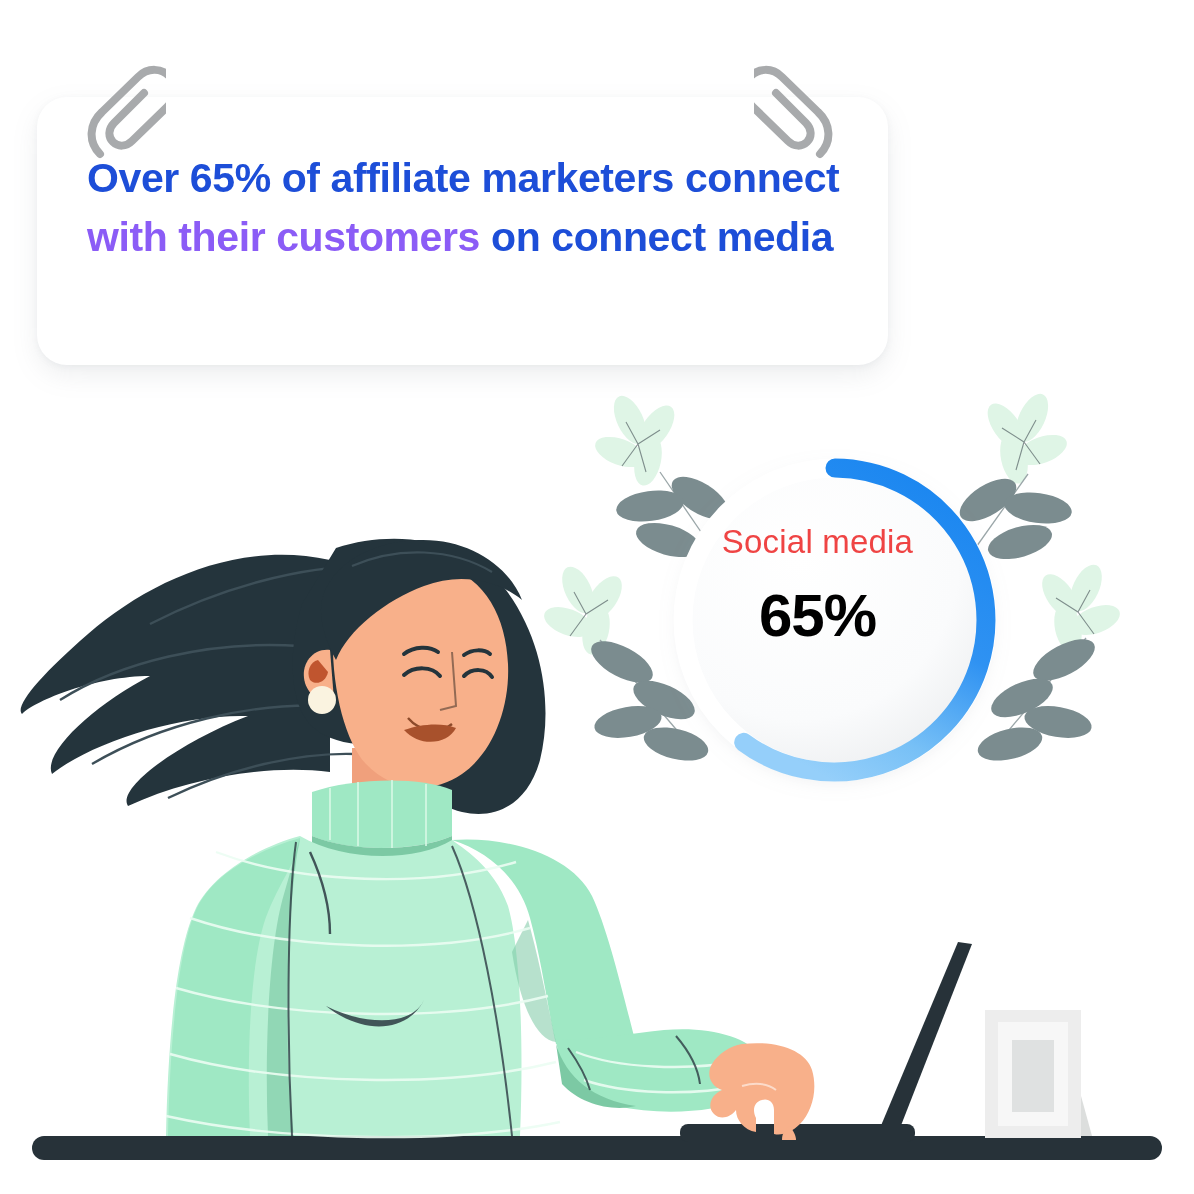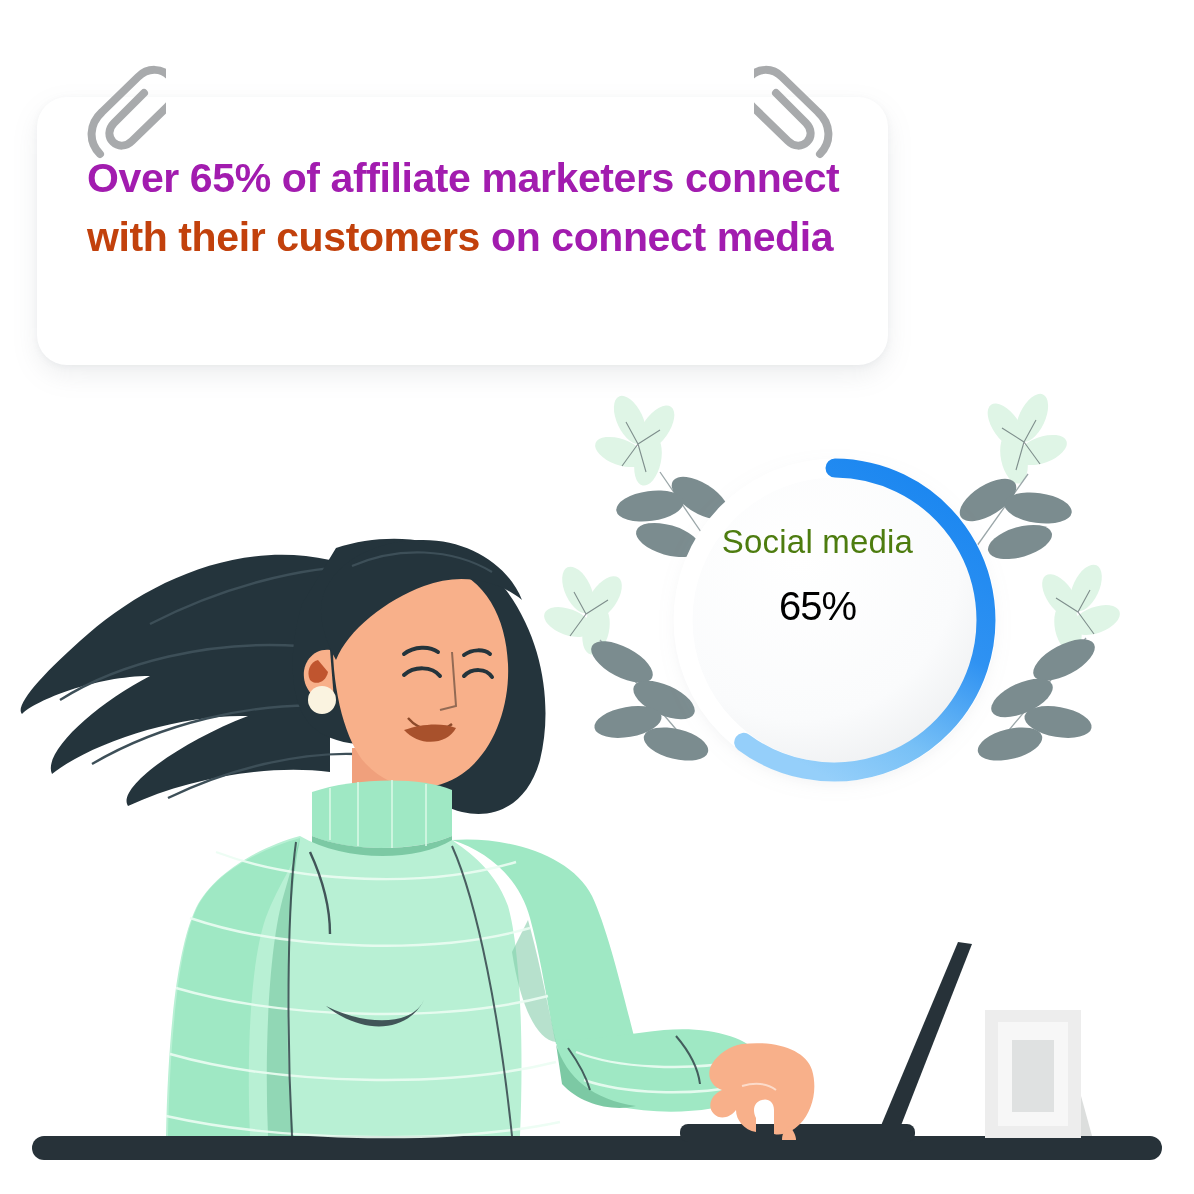--- a/index.html
+++ b/index.html
@@ -34,22 +34,22 @@
     position: absolute;
     left: 50px;
     top: 52px;
     width: 770px;
     font-size: 41px;
     font-weight: bold;
     line-height: 1.45;
     letter-spacing: -0.4px;
     color: #111418;
   }
-  .hl-blue { color: #a21caf; }
-  .hl-dark { color: #c2410c; }
+  .hl-blue { color: #1d4ed8; }
+  .hl-dark { color: #8b5cf6; }
 
   
   .paperclip {
     position: absolute;
     z-index: 9;
   }
   #paperclip-left { left: 76px; top: 58px; }
   #paperclip-right { left: 754px; top: 58px; }
 
   
@@ -65,28 +65,28 @@
   #gauge-labels {
     position: absolute;
     left: 130px;
     top: 130px;
     width: 265px;
     text-align: center;
   }
   #gauge-title {
     font-size: 33px;
     font-weight: 400;
-    color: #4d7c0f;
+    color: #ef4444;
     letter-spacing: 0.2px;
     line-height: 1;
   }
   #gauge-value {
     margin-top: 28px;
-    font-size: 40px;
-    font-weight: normal;
+    font-size: 60px;
+    font-weight: bold;
     color: #000000;
     letter-spacing: -1px;
     line-height: 1;
   }
 
   
   #illustration {
     position: absolute;
     left: 0;
     top: 0;

